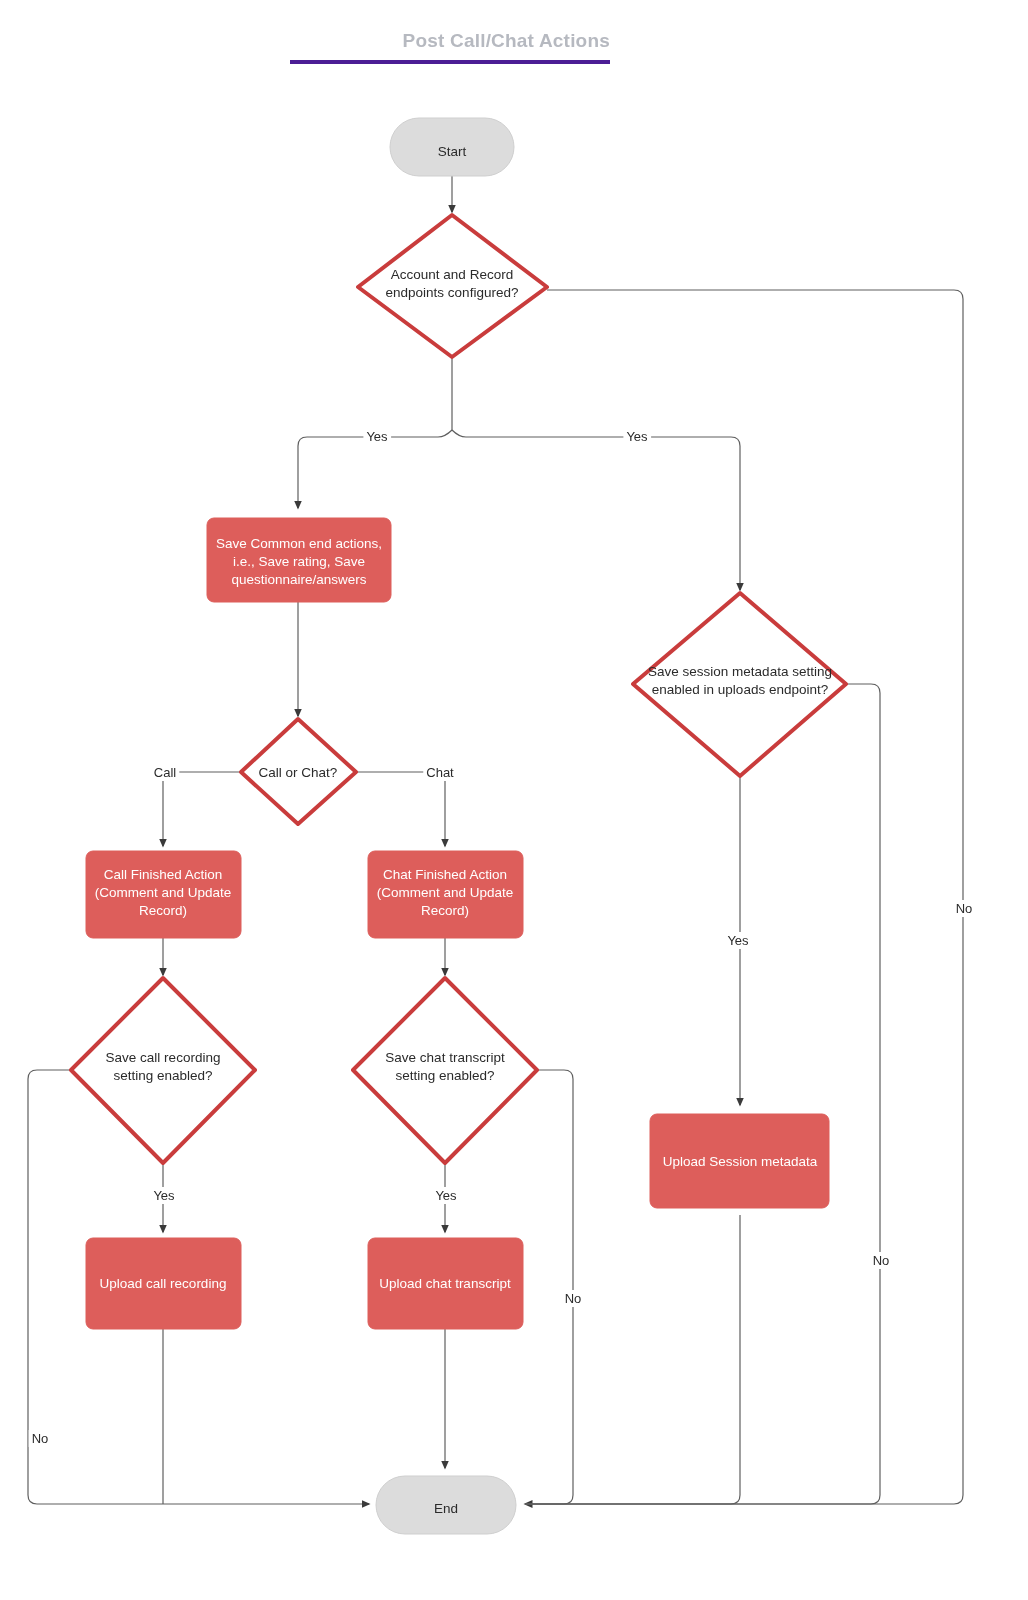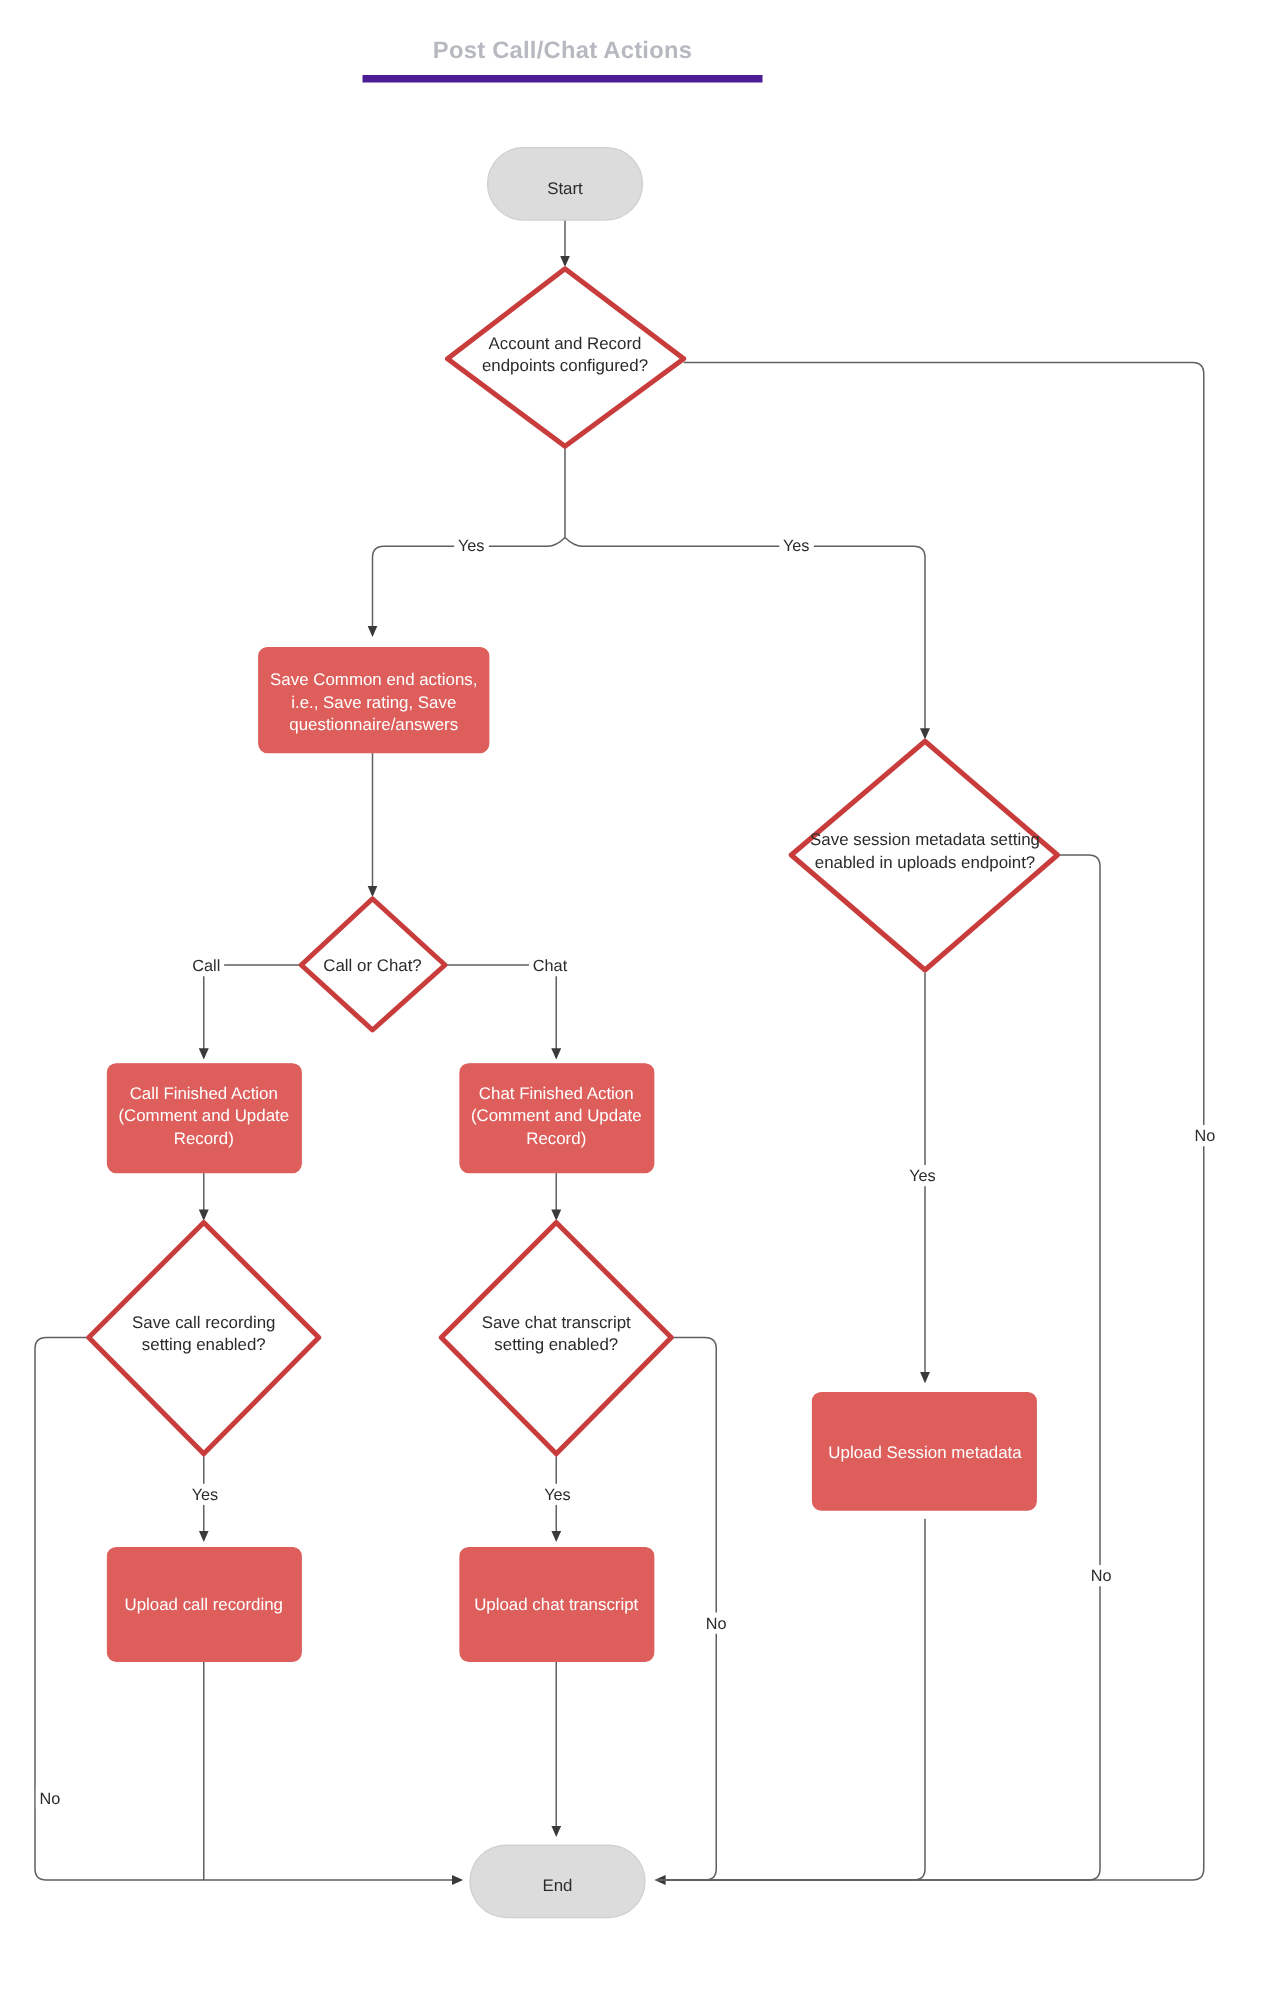--- a/index.html
+++ b/index.html
@@ -30,22 +30,23 @@
     top: 30px;
     width: 320px;
     text-align: center;
   }
   .chart-title {
     font-size: 19px;
     font-weight: bold;
     color: #b6b9c0;
     letter-spacing: 0.2px;
     padding-bottom: 8px;
-    border-bottom: 6px solid #4c1d95;
+    border-bottom: 4px solid #4c1d95;
     display: block;
+    text-align: right;
   }
   
   svg text {
     font-family: "Liberation Sans", sans-serif;
   }
   .node-text-dark {
     fill: #2b2b2b;
     font-size: 13.5px;
   }
   .node-text-light {

